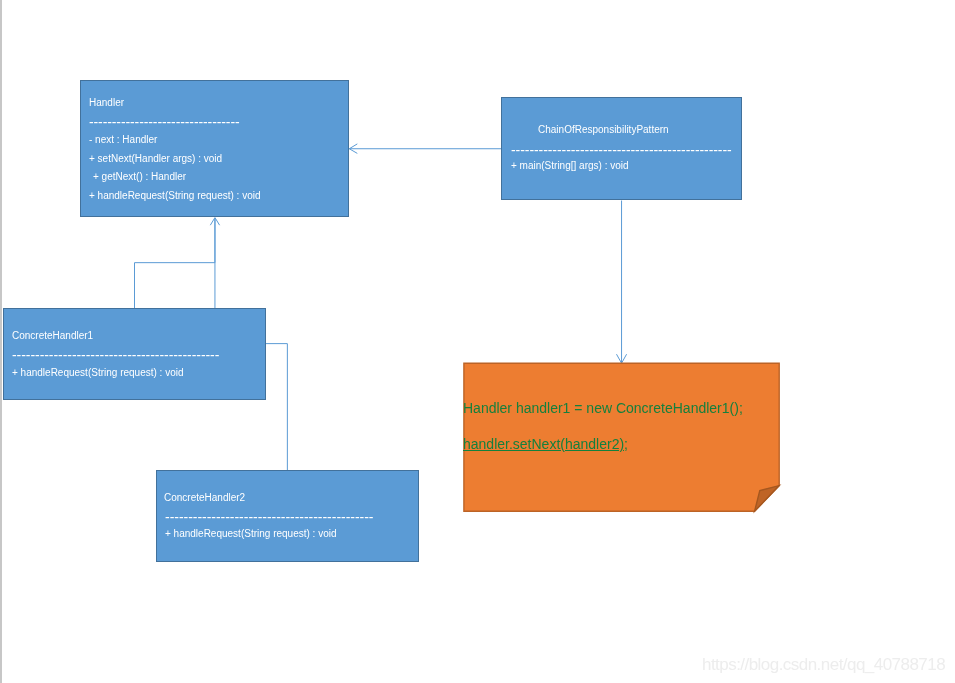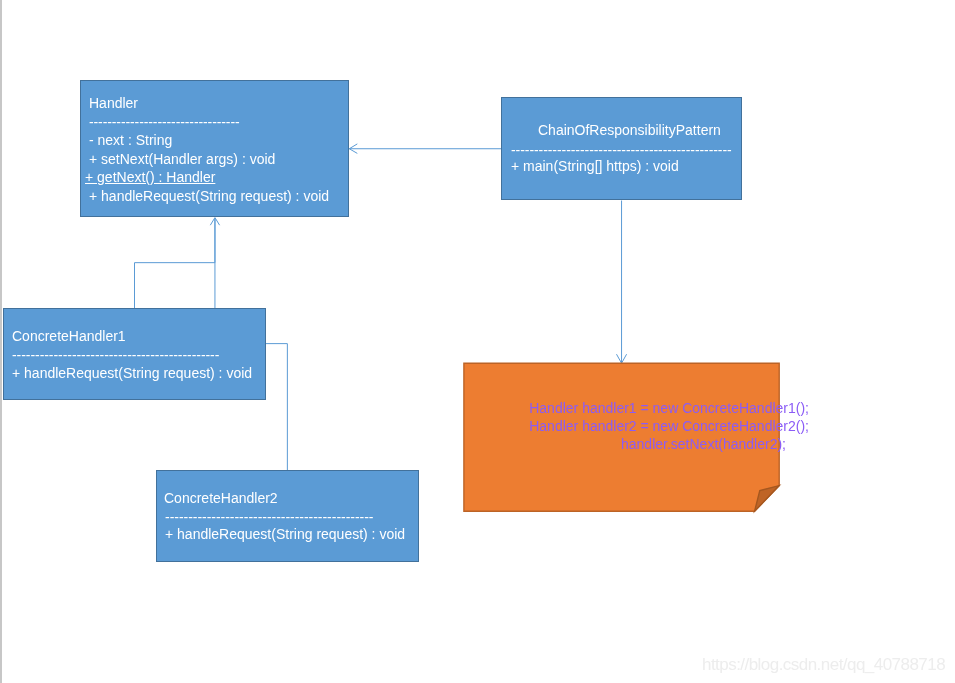--- a/index.html
+++ b/index.html
@@ -29,41 +29,40 @@
     background: #C7C7C7;
   }
   .uml-box {
     position: absolute;
     background: #5B9BD5;
     border: 1px solid #42719B;
     box-sizing: border-box;
   }
   .txt {
     position: absolute;
-    font-size: 14px;
+    font-size: 10px;
     line-height: 14px;
     white-space: nowrap;
     color: #ffffff;
   }
   .sep {
     position: absolute;
     font-size: 14px;
     line-height: 14px;
     white-space: nowrap;
     color: #ffffff;
     overflow: hidden;
   }
   .note-text {
     position: absolute;
     font-size: 14px;
     line-height: 14px;
-    color: #8b5cf6;
-    text-align: right;
+    color: #15803d;
+    text-align: left;
     white-space: nowrap;
-    margin-left: 28px;
   }
   .watermark {
     position: absolute;
     font-size: 17px;
     line-height: 17px;
     letter-spacing: -0.54px;
     color: #ededed;
     white-space: nowrap;
   }
   svg.connectors {
@@ -92,42 +91,41 @@
       <path d="M621.55 200.5 L621.55 363.2"></path>
       <path d="M210.3 225.2 L214.95 217.6 L219.6 225.2"></path>
       <path d="M357.3 143.9 L349.3 148.74 L357.3 153.4"></path>
       <path d="M616.5 354.2 L621.55 363.2 L626.6 354.2"></path>
     </g>
   </svg>
 
   <div class="uml-box" style="left:80px; top:80px; width:269px; height:137px;" title="Handler"></div>
   <div class="txt" style="left:89px; top:96px;">Handler</div>
   <div class="sep" style="left:89px; top:115px; letter-spacing:-0.10px;">---------------------------------</div>
-  <div class="txt" style="left:89px; top:133px;">- next : String</div>
+  <div class="txt" style="left:89px; top:133px;">- next : Handler</div>
   <div class="txt" style="left:89px; top:152px;">+ setNext(Handler args) : void</div>
-  <div class="txt" style="left:85px; top:170px;text-decoration:underline;">+ getNext() : Handler</div>
+  <div class="txt" style="left:93px; top:170px;">+ getNext() : Handler</div>
   <div class="txt" style="left:89px; top:189px;">+ handleRequest(String request) : void</div>
 
   <div class="uml-box" style="left:501px; top:97px; width:241px; height:103px;" title="ChainOfResponsibilityPattern"></div>
   <div class="txt" style="left:538px; top:123px;">ChainOfResponsibilityPattern</div>
   <div class="sep" style="left:511px; top:143px; letter-spacing:-0.065px;">------------------------------------------------</div>
-  <div class="txt" style="left:511px; top:159px;">+ main(String[] https) : void</div>
+  <div class="txt" style="left:511px; top:159px;">+ main(String[] args) : void</div>
 
   <div class="uml-box" style="left:3px; top:308px; width:263px; height:92px;" title="ConcreteHandler1"></div>
   <div class="txt" style="left:12px; top:329px;">ConcreteHandler1</div>
   <div class="sep" style="left:12px; top:348px; letter-spacing:-0.055px;">---------------------------------------------</div>
   <div class="txt" style="left:12px; top:366px;">+ handleRequest(String request) : void</div>
 
   <div class="uml-box" style="left:156px; top:470px; width:263px; height:92px;" title="ConcreteHandler2"></div>
   <div class="txt" style="left:164px; top:491px;">ConcreteHandler2</div>
   <div class="sep" style="left:165px; top:510px; letter-spacing:-0.03px;">---------------------------------------------</div>
   <div class="txt" style="left:165px; top:527px;">+ handleRequest(String request) : void</div>
 
   <svg class="note-shape" style="left:462px; top:361px;" width="320" height="153" viewBox="0 0 320 153">
     <path d="M1.9 2.2 H317.2 V124.6 L292.6 150.2 H1.9 Z" stroke-width="1.4" stroke-linejoin="miter" fill="#ED7D31" stroke="#BC6326"></path>
     <path d="M317.2 124.6 L297.8 129.5 L292.6 150.2 Z" stroke-width="1.4" stroke-linejoin="miter" fill="#BF6426" stroke="#A5571F"></path>
   </svg>
   <div class="note-text" style="left:463px; top:401px; width:318px;">Handler handler1 = new ConcreteHandler1();</div>
-  <div class="note-text" style="left:463px; top:419px; width:318px;">Handler handler2 = new ConcreteHandler2();</div>
-  <div class="note-text" style="left:440px; top:437px; width:318px;">handler.setNext(handler2);</div>
+  <div class="note-text" style="left:463px; top:437px; width:318px;text-decoration:underline;">handler.setNext(handler2);</div>
 
   <div class="watermark" style="left:702px; top:656px;">https://blog.csdn.net/qq_40788718</div>
 </div>
 
 </body></html>

